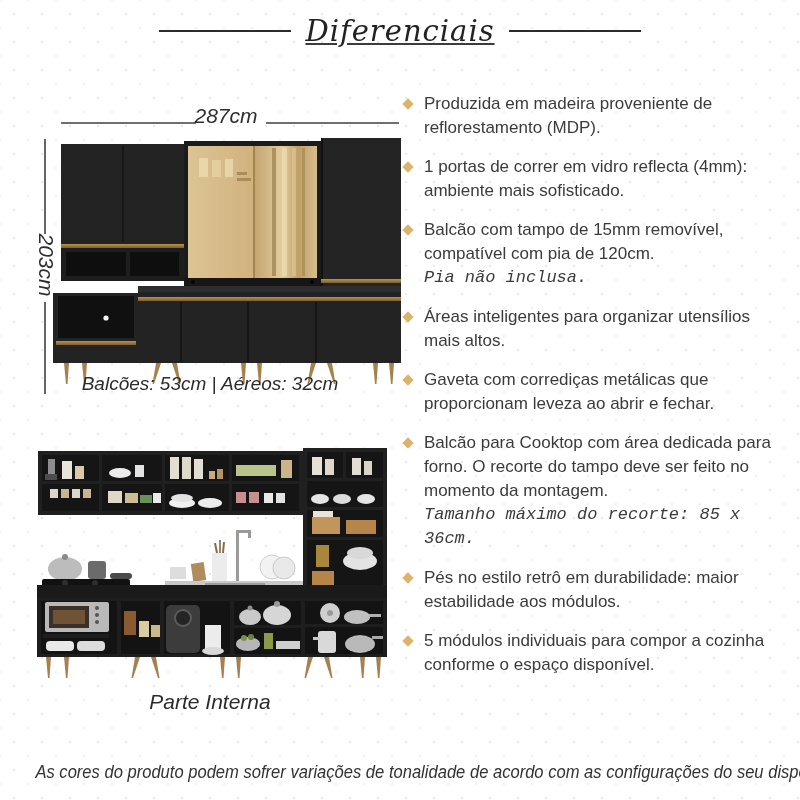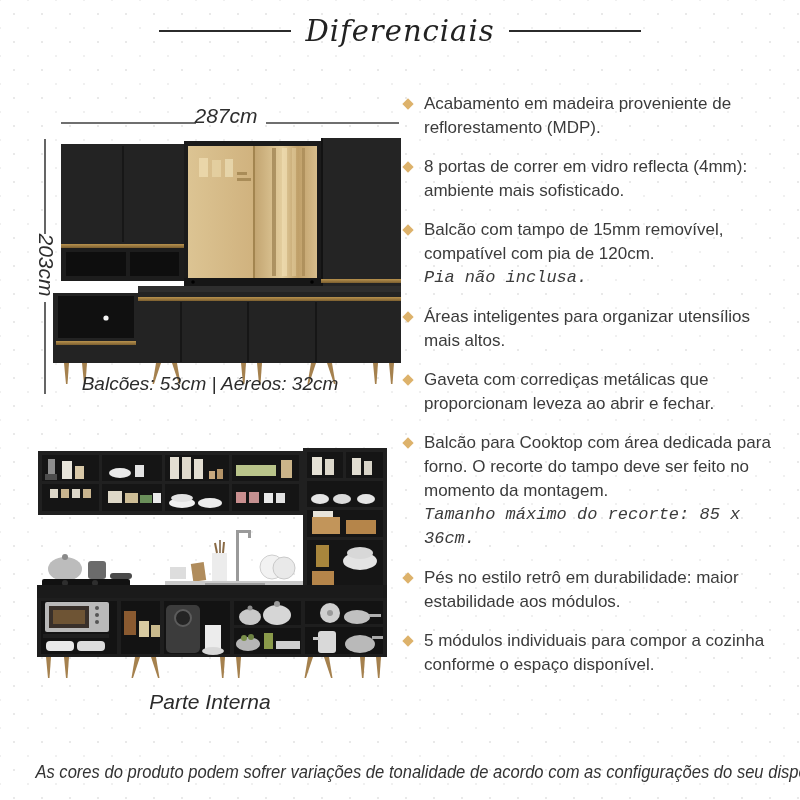--- a/index.html
+++ b/index.html
@@ -7,21 +7,21 @@
     position:relative;width:800px;height:800px;overflow:hidden;
     font-family:"Liberation Sans","DejaVu Sans",sans-serif;color:#3c3c3c;
     background-color:#ffffff;
     background-image:
       radial-gradient(circle,#e9e9e9 1.1px,rgba(255,255,255,0) 1.5px),
       radial-gradient(circle,#f0f0f0 1.1px,rgba(255,255,255,0) 1.5px);
     background-size:28px 28px,28px 28px;
     background-position:0 0,14px 14px;
   }
   
-  .titlebar{position:absolute;top:14px;left:0;width:100%;display:flex;align-items:center;justify-content:center;gap:14px;}
+  .titlebar{position:absolute;top:14px;left:0;width:100%;display:flex;align-items:center;justify-content:center;gap:14px;text-decoration:underline;}
   .titlebar .rule{width:132px;height:2px;background:#2b2b2b;}
   .page-title{font-family:"DejaVu Serif","Liberation Serif",serif;font-style:italic;font-size:29px;color:#222;letter-spacing:1px;}
   
   .fig{position:absolute;}
   .fig1{left:20px;top:90px;width:380px;height:300px;}
   .fig2{left:20px;top:445px;width:380px;height:250px;}
   .dim-w{position:absolute;top:-2px;left:50%;transform:translateX(-50%);font-style:italic;font-size:21px;color:#2e2e2e;background:transparent;padding:0 6px;}
   .dim-h{position:absolute;left:-21px;top:148px;width:64px;height:22px;text-align:center;transform:rotate(90deg);font-style:italic;font-size:21px;color:#2e2e2e;}
   .caption{position:absolute;left:20px;width:380px;text-align:center;font-style:italic;color:#2c2c2c;}
   .caption1{top:372px;font-size:19px;line-height:23px;}
@@ -279,28 +279,28 @@
     </svg>
   </figure>
 
   <div class="caption caption2">Parte Interna</div>
 
   <section class="features">
     <ul>
       <li>
         <span class="diamond"></span>
         <div class="feat-body">
-            <div>Acabamento em madeira proveniente de reflorestamento (MDP).</div>
-            <div class="feat-note"></div>
-          </div>
-      </li>
-      <li>
-        <span class="diamond"></span>
-        <div class="feat-body">
-            <div>8 portas de correr em vidro reflecta (4mm): ambiente mais sofisticado.</div>
+            <div>Produzida em madeira proveniente de reflorestamento (MDP).</div>
+            <div class="feat-note"></div>
+          </div>
+      </li>
+      <li>
+        <span class="diamond"></span>
+        <div class="feat-body">
+            <div>1 portas de correr em vidro reflecta (4mm): ambiente mais sofisticado.</div>
             <div class="feat-note"></div>
           </div>
       </li>
       <li>
         <span class="diamond"></span>
         <div class="feat-body">
             <div>Balcão com tampo de 15mm removível, compatível com pia de 120cm.</div>
             <div class="feat-note">Pia não inclusa.</div>
           </div>
       </li>

